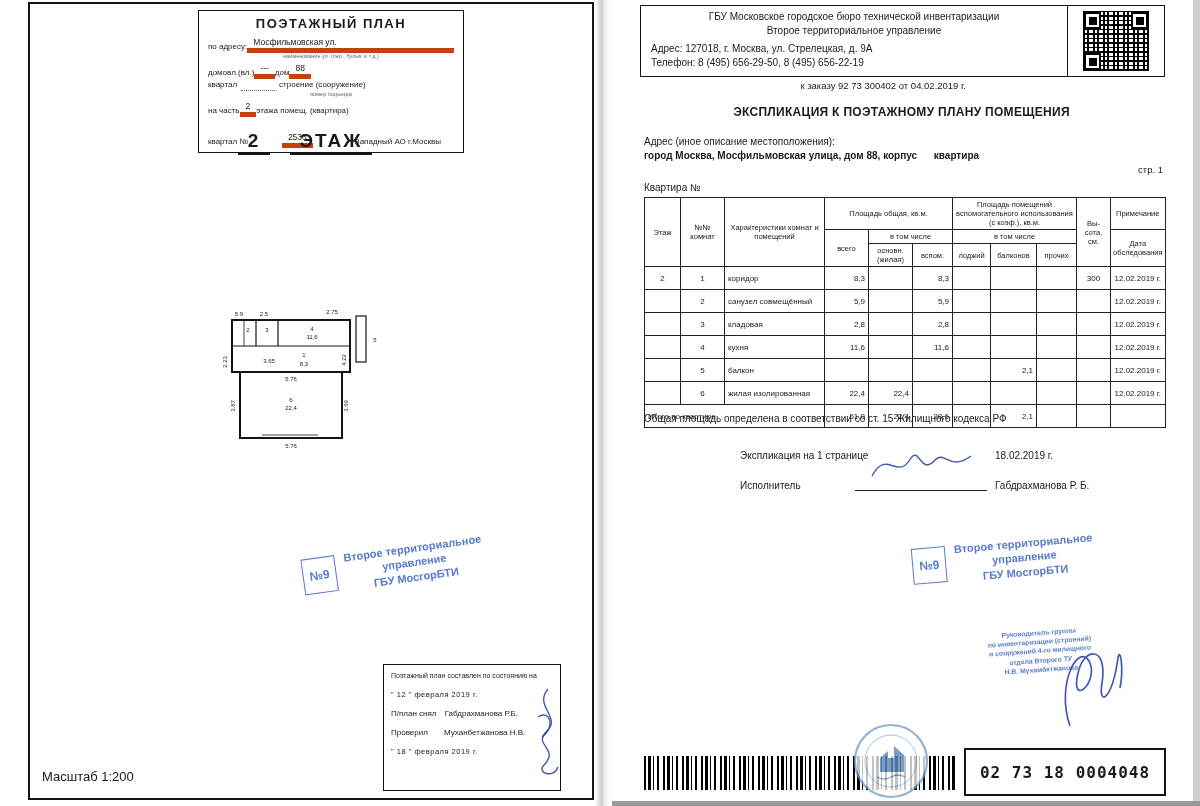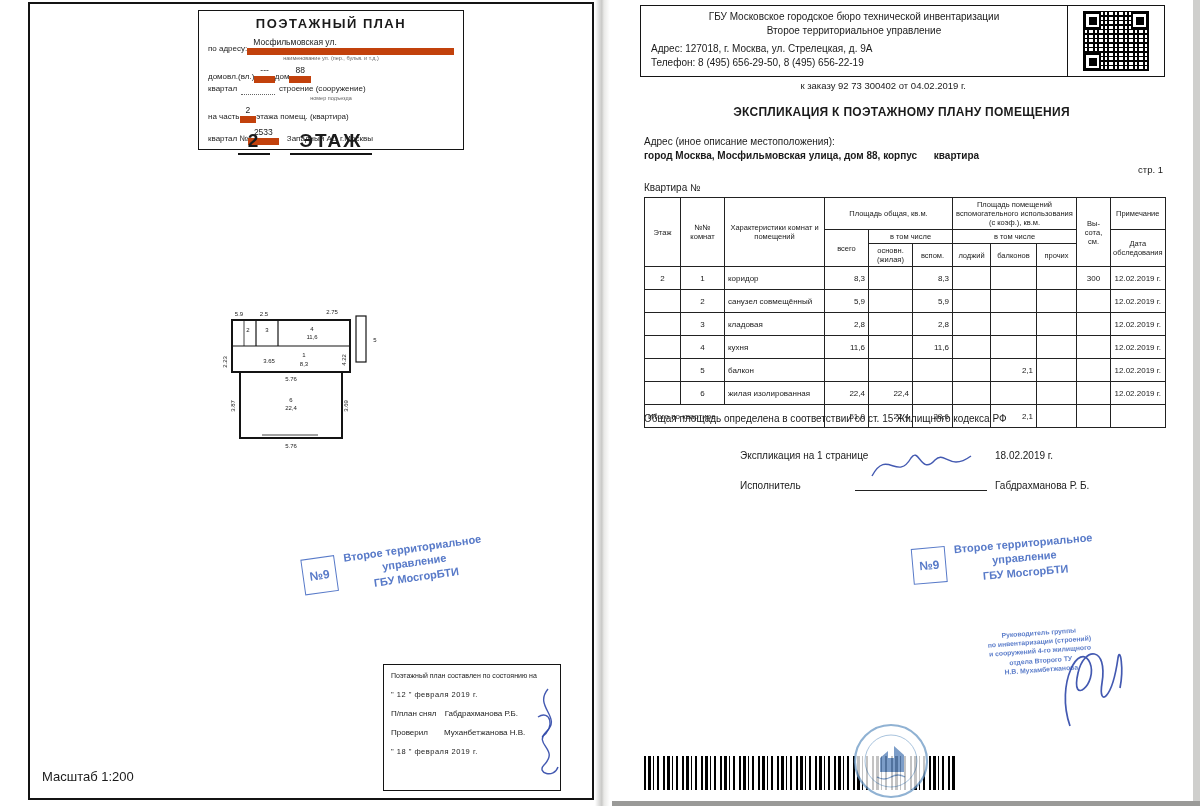--- a/index.html
+++ b/index.html
@@ -15,21 +15,21 @@
     background:linear-gradient(90deg, #ffffff 0%, #c9c9c7 45%, #e9e9e7 60%, #ffffff 100%); }
   .scan-right { position:absolute; right:0; top:0; width:7px; height:806px; background:#cfcfcd; }
   .scan-bottom { position:absolute; left:612px; bottom:0; width:588px; height:5px; background:#9a9a98; }
 
   
   .plan-form { position:absolute; left:168px; top:6px; width:246px; border:1.5px solid #141414;
     padding:5px 9px 4px; font-size:8px; }
   .plan-form-title { text-align:center; font-weight:bold; font-size:13px; letter-spacing:1.5px; margin-bottom:5px; }
   .fl { display:flex; align-items:flex-end; line-height:12px; white-space:nowrap; }
   .fl .lbl { color:#222; }
-  .fl .val { border-bottom:7px solid #c2410c; padding:0 6px; font-size:8.5px; }
+  .fl .val { border-bottom:5px solid #c2410c; padding:0 6px; font-size:8.5px; }
   .fl .blank { flex:0 0 34px; border-bottom:1px dotted #666; height:10px; margin:0 4px; }
   .fl .grow { flex:1; }
   .form-note { font-size:5.5px; color:#666; text-align:center; line-height:7px; margin-bottom:2px; }
 
   .floor-title { position:absolute; left:185px; top:126px; width:180px; text-align:center;
     font-size:19px; font-weight:bold; letter-spacing:2px; white-space:nowrap; }
   .floor-title .seg { border-bottom:2px solid #141414; padding:0 10px 1px; margin:0 6px; display:inline-block; }
 
   .floorplan { position:absolute; left:192px; top:300px; }
   .floorplan text { font-size:6px; fill:#222; font-family:"Liberation Sans",sans-serif; }
@@ -131,21 +131,21 @@
       <span class="lbl">строение (сооружение)</span>
       <span class="grow"></span>
     </div>
     <div class="form-note">номер подъезда</div>
     <div class="fl">
       <span class="lbl">на часть</span>
       <span class="val">2</span>
       <span class="lbl">этажа помещ. (квартира)</span>
       <span class="grow"></span>
     </div>
-    <div class="fl" style="margin-top:3px;">
+    <div class="fl" style="margin-top:14px;gap:34px;">
       <span class="lbl">квартал №</span>
       <span class="val">2533</span>
       <span class="lbl" style="margin-left:8px;">Западный АО г.Москвы</span>
     </div>
   </div>
 
   <div class="floor-title">
     <span class="seg">2</span>
     <span class="seg">ЭТАЖ</span>
   </div>
@@ -392,20 +392,23 @@
   <div class="head-stamp">Руководитель группы
 по инвентаризации (строений)
 и сооружений 4-го жилищного
 отдела Второго ТУ
 Н.В. Мухамбетжанова</div>
   <svg class="head-sig" width="80" height="105" viewBox="0 0 80 105">
     <path class="sig-path" style="stroke-width:1.7" d="M20,98 C5,55 30,12 40,35 C48,55 20,80 28,45 C34,18 58,18 52,55 C48,80 62,72 68,30 C70,18 74,40 70,60"></path>
   </svg>
 
   <div class="barcode"></div>
+  <div class="barcode-box">
+    <span>02 73 18 0004048</span>
+  </div>
 
   <svg class="emblem" width="78" height="78" viewBox="0 0 78 78">
     <circle cx="39" cy="39" r="36" fill="#ffffff" stroke="#6f9bc6" stroke-width="2.2" opacity="0.9"></circle>
     <circle cx="39" cy="39" r="26" fill="none" stroke="#6f9bc6" stroke-width="1" opacity="0.7"></circle>
     <path d="M28,50 V36 l8,-7 v7 h6 V24 l10,9 v17 z" fill="#3f6fae" opacity="0.8"></path>
     <path d="M25,55 q7,4 14,0 q7,-4 14,0" fill="none" stroke="#3f6fae" stroke-width="1.4" opacity="0.7"></path>
   </svg>
 </div>
 
 <div class="scan-right"></div>

